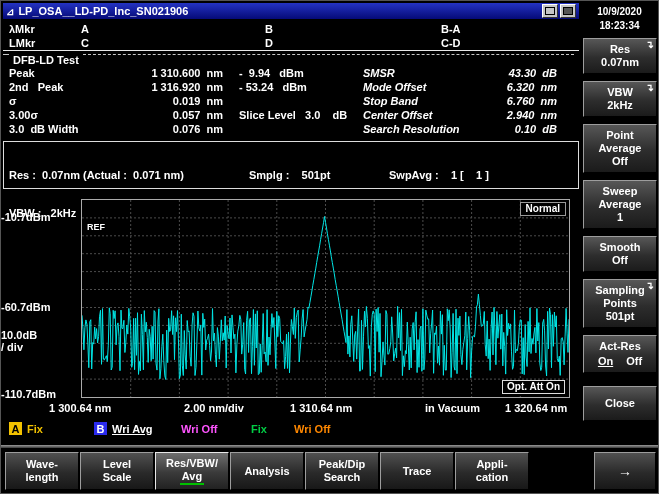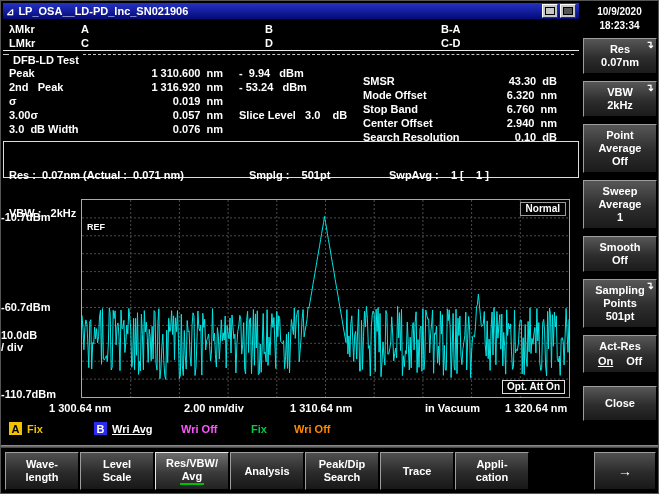--- a/index.html
+++ b/index.html
@@ -44,26 +44,26 @@
   .dash{border-top:1px dashed #c8c8c8;height:0;}
   .d1{width:6px;}
   .d2{flex:1;margin-right:5px;}
   .sr-label{padding:0 4px;line-height:12px;}
 
   
   .analysis-left{position:absolute;left:8px;top:66px;display:grid;
                  grid-template-columns:118px 96px auto;grid-auto-rows:14px;white-space:pre;}
   .analysis-left .a-v1{text-align:right;}
   .analysis-left .a-v2{padding-left:16px;}
-  .analysis-right{position:absolute;left:362px;top:74px;display:grid;
-                  grid-template-columns:112px 82px;grid-auto-rows:14px;white-space:pre;}
+  .analysis-right{position:absolute;left:362px;top:66px;display:grid;
+                  grid-template-columns:112px 82px;grid-auto-rows:14px;white-space:pre;font-style:italic;}
   .analysis-right .a-rv{text-align:right;}
 
   
-  .settings-box{position:absolute;left:2px;top:140px;width:576px;height:37px;box-sizing:border-box;
+  .settings-box{position:absolute;left:2px;top:140px;width:576px;height:48px;box-sizing:border-box;
                 border:1px solid #ddd;padding:2px 5px;white-space:pre;}
   .srow{display:flex;height:14px;line-height:14px;}
   .c1{width:240px;}.c2{width:140px;}
   .c1b{width:140px;}.c2b{width:100px;}
 
   
   .plot{position:absolute;left:80px;top:198px;width:489px;height:199px;box-sizing:border-box;
         border:1px solid #aaa;background:#000;}
   .plot svg{position:absolute;left:0;top:0;}
   .normal{position:absolute;top:2px;right:3px;border:1px solid #999;background:#000;

